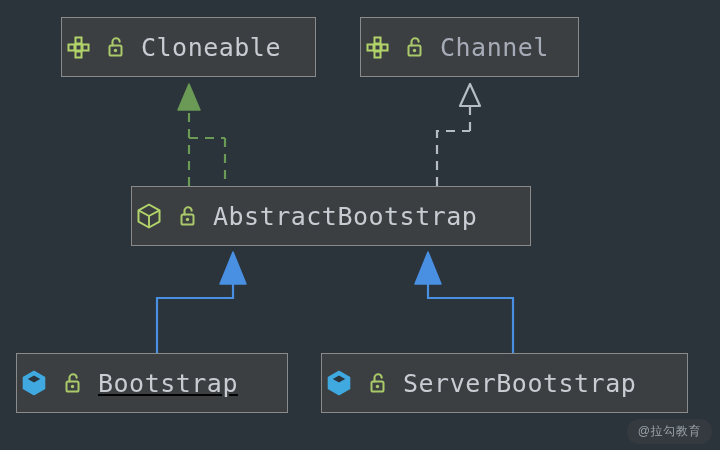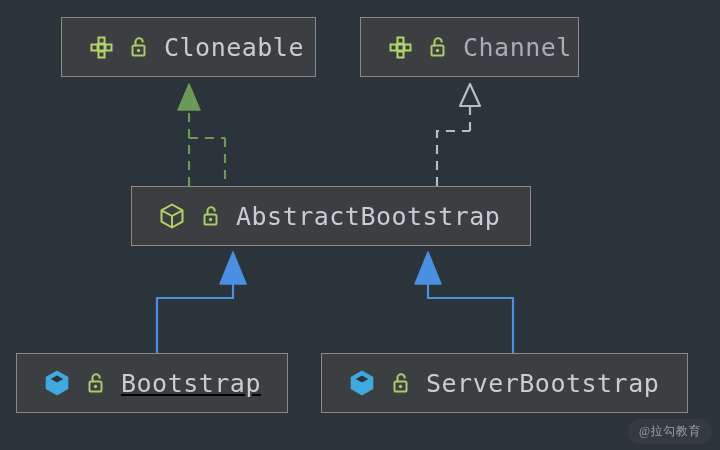--- a/index.html
+++ b/index.html
@@ -24,21 +24,21 @@
     pointer-events: none;
   }
   .uml-node {
     position: absolute;
     box-sizing: border-box;
     background: #3c3f41;
     border: 1px solid #8a8a8a;
     display: flex;
     align-items: center;
     gap: 15px;
-    padding: 0 26px;
+    padding: 0 3px;
     z-index: 3;
   }
   .node-icon {
     flex: 0 0 auto;
     display: block;
     line-height: 0;
   }
   .node-label {
     font-family: "DejaVu Sans Mono", monospace;
     font-size: 25px;
@@ -48,21 +48,21 @@
   }
   .node-label.muted {
     color: #a7adb8;
   }
   .watermark {
     position: absolute;
     right: 8px;
     bottom: 6px;
     background: rgba(60,64,67,0.55);
     color: #9aa1ab;
-    font-family: Liberation Serif, serif;
+    font-family: Liberation Sans, sans-serif;
     font-size: 12px;
     padding: 4px 11px;
     border-radius: 12px;
     letter-spacing: 0.6px;
     z-index: 5;
   }
 </style>
 </head>
 <body>
 

